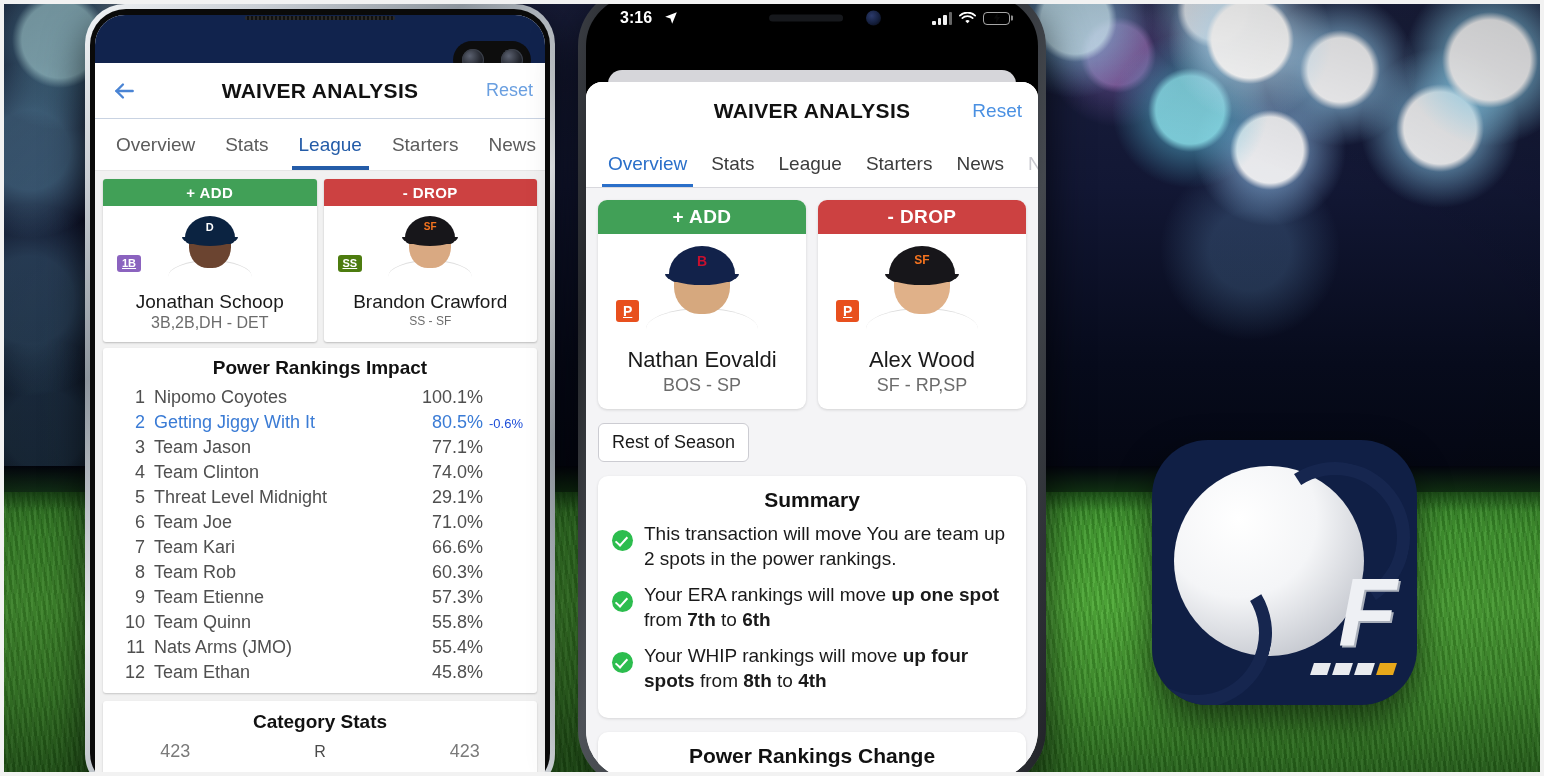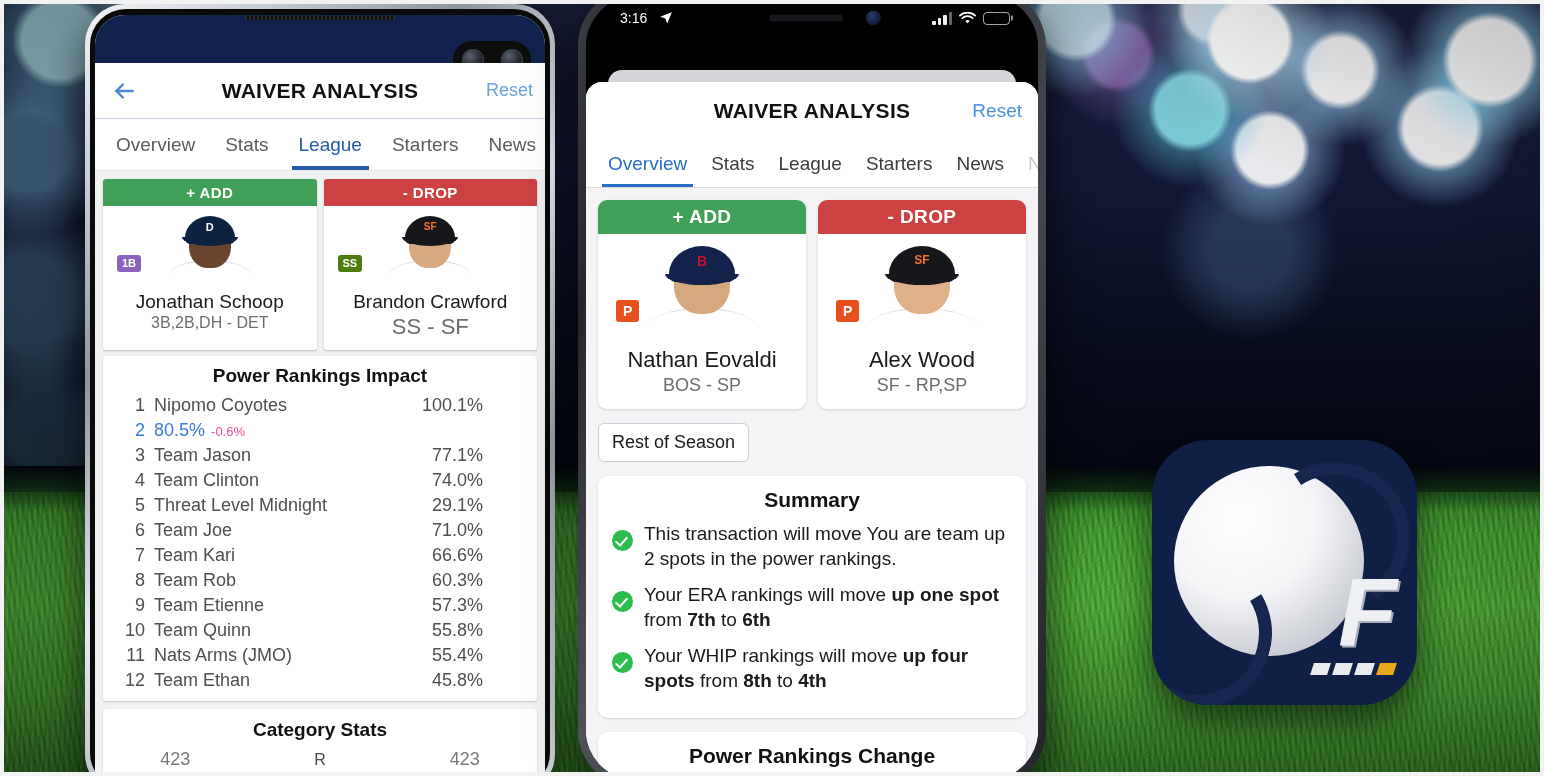--- a/index.html
+++ b/index.html
@@ -135,21 +135,21 @@
   }
   .pc-header.add  { background: #41a057; }
   .pc-header.drop { background: #cc4141; }
   .pc-photo-wrap {
     position: relative; display:flex; align-items:flex-end; justify-content:center;
   }
   .pc-name   { text-align:center; color:#1a1a1a; }
   .pc-team   { text-align:center; color:#6c6c6c; }
   .pos-badge {
     position: absolute; color:#fff; font-weight:700; text-align:center;
-    border-radius: 3px; line-height: 1;
+    border-radius: 3px; line-height: 1; text-decoration: underline;
   }
 
   
   .avatar { position: relative; }
   .av-shoulders {
     position:absolute; left:50%; bottom:0; transform:translateX(-50%);
     background:#fff; border-radius: 50% 50% 0 0 / 70% 70% 0 0;
     border-top: 1px solid #ddd;
   }
   .av-head {
@@ -175,21 +175,21 @@
 
   .rank-row {
     display:flex; align-items:baseline; font-size: 18px; color:#4f4f4f;
     padding: 2px 14px;
   }
   .rank-row .rk { width: 28px; text-align: right; margin-right: 9px; flex: 0 0 auto; }
   .rank-row .nm { flex: 1; }
   .rank-row .pc { font-variant-numeric: tabular-nums; }
   .rank-row .dl { font-size: 13px; margin-left: 6px; width: 34px; text-align:left; }
   .rank-row.me { color:#3a7bd5; }
-  .rank-row.me .dl { color:#ec4899; }
+  .rank-row.me .dl { color:#1d4ed8; }
 
   .cat-row { display:flex; align-items:center; font-size:18px; color:#7a7a7a; padding: 4px 0; }
   .cat-row > div { flex:1; text-align:center; }
   .cat-row .cat-label { color:#4a4a4a; font-size: 16px; }
 
   
   #phone-ios {
     position: absolute; left: 578px; top: -12px; width: 468px; height: 800px;
     background: linear-gradient(100deg,#3b3e44 0%, #25272b 10%, #4e5258 22%, #1b1d21 55%, #44484e 82%, #202227 100%);
     border-radius: 58px; padding: 8px;
@@ -209,21 +209,21 @@
   }
   #ios-facecam {
     position:absolute; right:30px; top:50%; transform:translateY(-50%);
     width:15px;height:15px;border-radius:50%;
     background: radial-gradient(circle at 38% 35%, #2b3a6b 0%, #15203f 55%, #05060c 100%);
   }
   #ios-statusbar {
     height: 44px; display:flex; align-items:center; justify-content:space-between;
     padding: 0 28px 0 34px; color:#fff; position:relative; z-index:5;
   }
-  #ios-time { font-size:14px; font-weight:400; display:flex; align-items:center; gap:12px; }
+  #ios-time { font-size:16px; font-weight:700; display:flex; align-items:center; gap:12px; }
   #ios-right-icons { display:flex; align-items:center; gap:7px; }
   .sig-bars { display:flex; align-items:flex-end; gap:2px; height:13px; }
   .sig-bars i { width:3.5px; background:#fff; border-radius:1px; display:block; }
   .batt {
     width: 27px; height:13px; border:1.6px solid rgba(255,255,255,.65); border-radius:4px;
     position:relative; padding:1.5px;
   }
   .batt::after {
     content:""; position:absolute; right:-4px; top:50%; transform:translateY(-50%);
     width:2px;height:5px;background:rgba(255,255,255,.55); border-radius:0 1px 1px 0;
@@ -404,35 +404,36 @@
               <div class="avatar" style="width:88px;height:78px;">
                 <div class="av-shoulders" style="width:84px;height:24px;"></div>
                 <div class="av-head" style="width:42px;height:46px;top:16px;background:#d9a982;"></div>
                 <div class="av-cap" style="width:50px;height:28px;top:10px;background:#17161a;"></div>
                 <div class="av-brim" style="width:56px;height:9px;top:31px;background:#17161a;"></div>
                 <div class="av-logo" style="top:15px;font-size:10px;color:#f4731f;">SF</div>
               </div>
               <div class="pos-badge" style="left:14px;bottom:12px;background:#4d7c0f;font-size:11px;padding:3px 5px;">SS</div>
             </div>
             <div class="pc-name" style="font-size:19px;padding-top:7px;">Brandon Crawford</div>
-            <div class="pc-team" style="font-size:22px;padding:1px 0 10px 0;">SS - SF</div>
+            <div class="pc-team" style="font-size:12px;padding:1px 0 10px 0;">SS - SF</div>
           </div>
         </div>
 
         <div class="sec-card">
           <div class="sec-title" style="font-size:19px;padding:9px 0 6px 0;">Power Rankings Impact</div>
           <div id="android-rank-list">
               <div class="rank-row">
                 <span class="rk">1</span>
                 <span class="nm">Nipomo Coyotes</span>
                 <span class="pc">100.1%</span>
                 <span class="dl"></span>
               </div>
               <div class="rank-row me">
                 <span class="rk">2</span>
+                <span class="nm">Getting Jiggy With It</span>
                 <span class="pc">80.5%</span>
                 <span class="dl">-0.6%</span>
               </div>
               <div class="rank-row">
                 <span class="rk">3</span>
                 <span class="nm">Team Jason</span>
                 <span class="pc">77.1%</span>
                 <span class="dl"></span>
               </div>
               <div class="rank-row">

